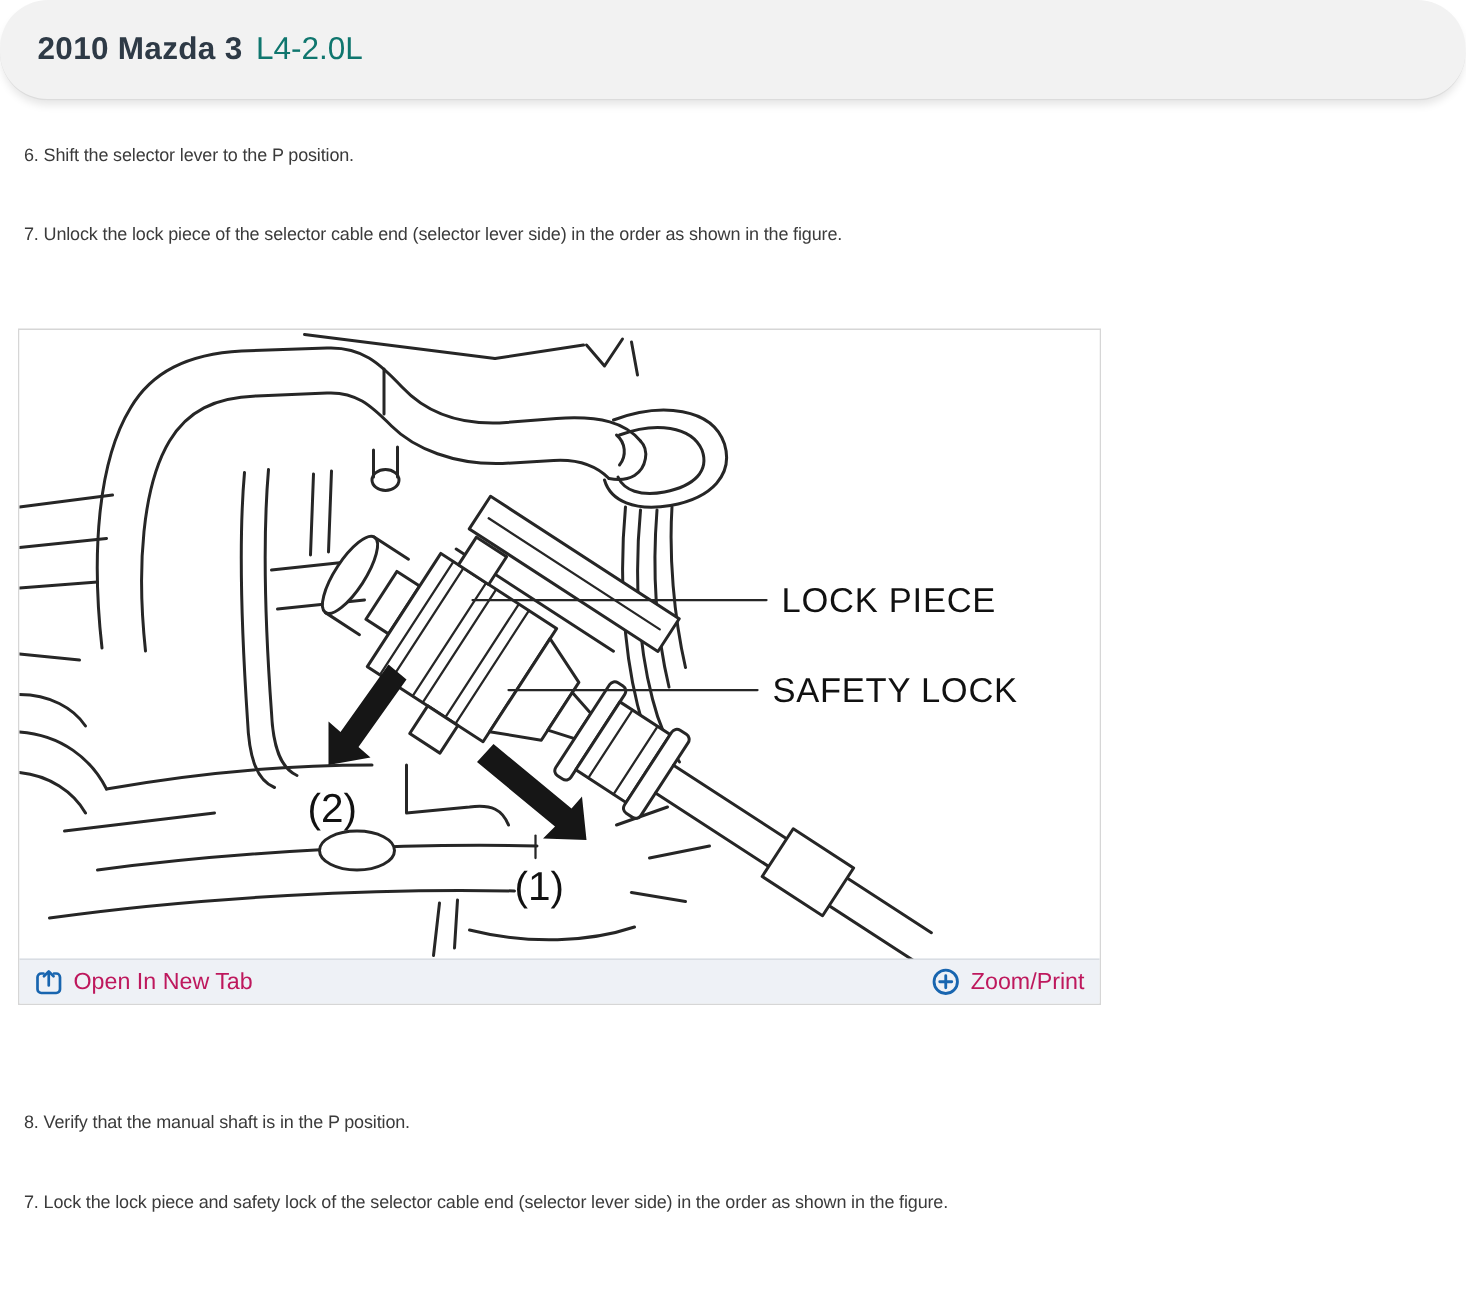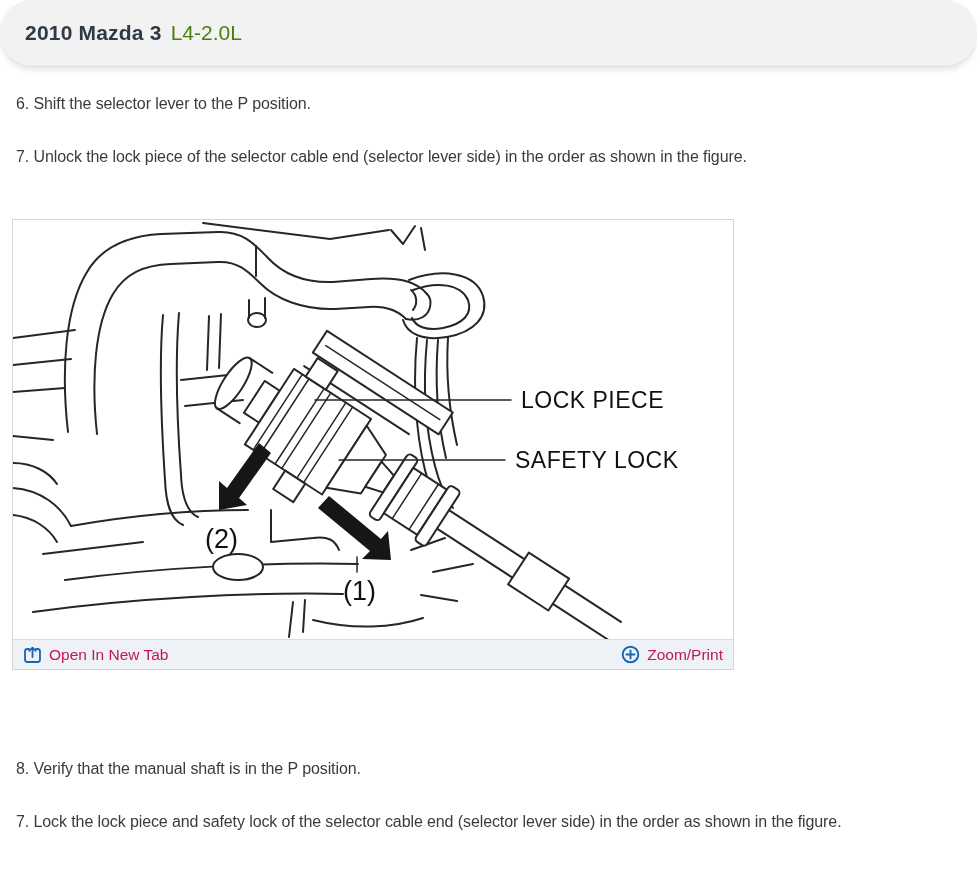--- a/index.html
+++ b/index.html
@@ -8,41 +8,41 @@
     font-family:"Liberation Sans",sans-serif;
     -webkit-font-smoothing:antialiased;
   }
   .header{
     height:67px;background:#f2f2f2;border-bottom:1px solid #dcdcdc;
     display:flex;align-items:center;padding:0 25px;box-sizing:border-box;
     box-shadow:0 4px 6px -1px rgba(0,0,0,0.10);
     position:relative;z-index:2;border-radius:32px;
   }
   .vehicle-title{font-size:21px;font-weight:bold;color:#2e3a46;letter-spacing:0.2px;}
-  .engine-label{font-size:21px;font-weight:400;color:#4d7c0f;margin-left:9px;}
+  .engine-label{font-size:21px;font-weight:400;color:#0f766e;margin-left:9px;}
   .content{padding:0 16px;position:relative;z-index:1;}
-  .step{font-size:16px;color:#3b3b3b;margin:0;letter-spacing:-0.1px;line-height:21px;}
+  .step{font-size:12px;color:#3b3b3b;margin:0;letter-spacing:-0.1px;line-height:21px;}
   #step-6{padding-top:26px;}
   #step-7{margin-top:32px;}
   .figure-panel{
     margin-top:52px;margin-left:-4px;width:722px;background:#fff;
     border:1px solid #d6d6d6;box-sizing:border-box;
   }
   .fig-canvas{display:block;width:720px;height:419px;background:#ffffff;}
   .fig-toolbar{
     height:30px;background:#eef1f6;border-top:1px solid #d9dde3;
     display:flex;align-items:center;justify-content:space-between;
     padding:0 10px;box-sizing:border-box;
   }
   .tool-link{
     display:flex;align-items:center;gap:7px;color:#be185d;
     font-size:15.5px;text-decoration:none;cursor:pointer;line-height:1;
   }
   .tool-link svg{display:block;}
-  #step-8{margin-top:88px;}
+  #step-8{margin-top:68px;}
   #step-9{margin-top:32px;}
   
   .ln{fill:none;stroke:#262626;stroke-width:2;stroke-linecap:round;stroke-linejoin:round;}
   .thin{fill:none;stroke:#262626;stroke-width:1.5;stroke-linecap:round;}
   .part{fill:#ffffff;stroke:#262626;stroke-width:2;stroke-linejoin:round;}
   .solid{fill:#161616;stroke:none;}
   .fig-label{font-family:"Liberation Sans",sans-serif;font-size:23px;fill:#111;letter-spacing:0.5px;}
   .order-label{font-family:"Liberation Sans",sans-serif;font-size:27px;fill:#111;}
 </style>
 </head>

